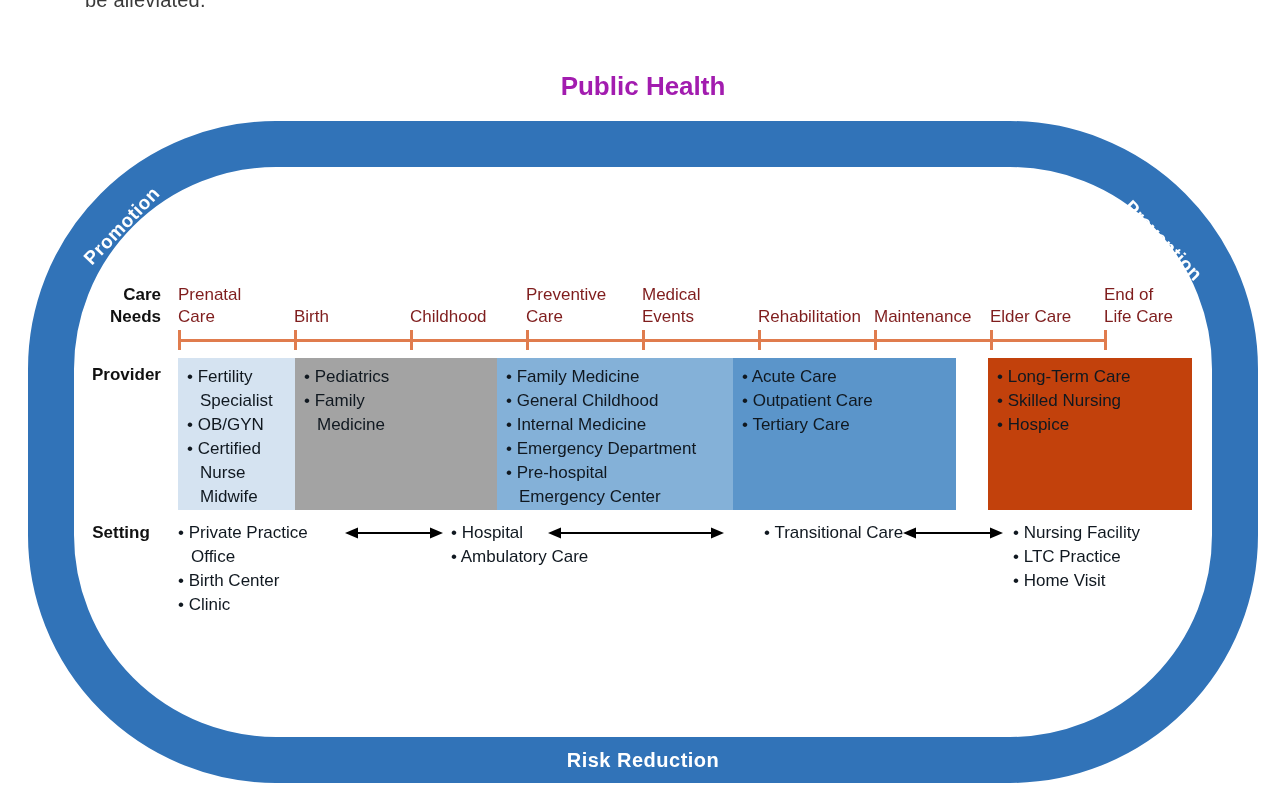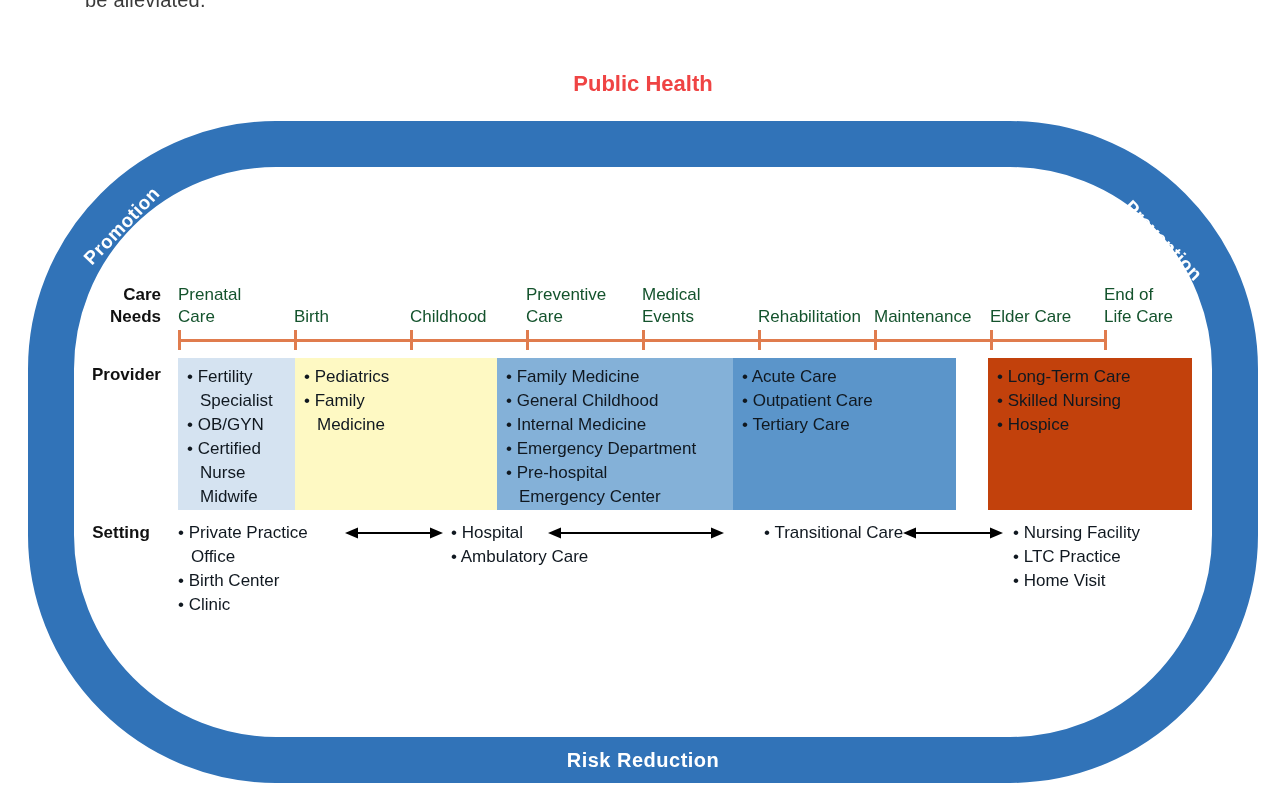--- a/index.html
+++ b/index.html
@@ -9,21 +9,21 @@
     background:#ffffff; overflow:hidden;
     font-family:"Liberation Sans", sans-serif;
     color:#1c1c1c;
   }
   #partial-top-text {
     position:absolute; top:-11px; left:85px;
     font-size:20px; color:#3a3a3a; letter-spacing:0.2px;
   }
   #diagram-title {
     position:absolute; top:71px; left:0; width:1286px;
-    text-align:center; font-size:22px; font-weight:bold; color:#ef4444;
+    text-align:center; font-size:26px; font-weight:bold; color:#a21caf;
   }
   #ring {
     position:absolute; left:28px; top:121px; width:1230px; height:662px;
     border:46px solid #3173b8; border-radius:248px;
     background:transparent;
   }
   .ring-label {
     position:absolute; color:#ffffff; font-weight:bold; font-size:19px;
     text-align:center; letter-spacing:0.5px; white-space:nowrap;
   }
@@ -33,21 +33,21 @@
   .row-label {
     position:absolute; left:81px; width:80px; text-align:right;
     font-weight:bold; font-size:17px; line-height:22px;
     white-space:pre-line; color:#111;
   }
   #care-needs-label { bottom:474px; }
   #provider-label { top:364px; }
   #setting-label  { top:522px;text-align:center; }
   .stage-label {
     position:absolute; bottom:474px; font-size:17px; line-height:22px;
-    white-space:pre-line; color:#14532d;
+    white-space:pre-line; color:#7f1d1d;
   }
   #timeline-line {
     position:absolute; left:178px; top:339px; width:929px; height:3px;
     background:#e07c4e;
   }
   .tick {
     position:absolute; top:330px; width:3px; height:20px; background:#e07c4e;
   }
   .provider-box {
     position:absolute; top:358px; height:152px; padding:7px 6px 0 9px;
@@ -106,21 +106,21 @@
   <div id="provider-label" class="row-label">Provider</div>
 
   <div class="provider-box" style="left: 178px; width: 117px; background: rgb(213, 227, 241);">
     <div class="bullet-item">Fertility
 Specialist</div>
     <div class="bullet-item">OB/GYN</div>
     <div class="bullet-item">Certified
 Nurse
 Midwife</div>
   </div>
-  <div class="provider-box" style="left: 295px; width: 202px; background: #fef9c3;">
+  <div class="provider-box" style="left: 295px; width: 202px; background: #a3a3a3;">
     <div class="bullet-item">Pediatrics</div>
     <div class="bullet-item">Family
 Medicine</div>
   </div>
   <div class="provider-box" style="left: 497px; width: 236px; background: rgb(132, 177, 216);">
     <div class="bullet-item">Family Medicine</div>
     <div class="bullet-item">General Childhood</div>
     <div class="bullet-item">Internal Medicine</div>
     <div class="bullet-item">Emergency Department</div>
     <div class="bullet-item">Pre-hospital

